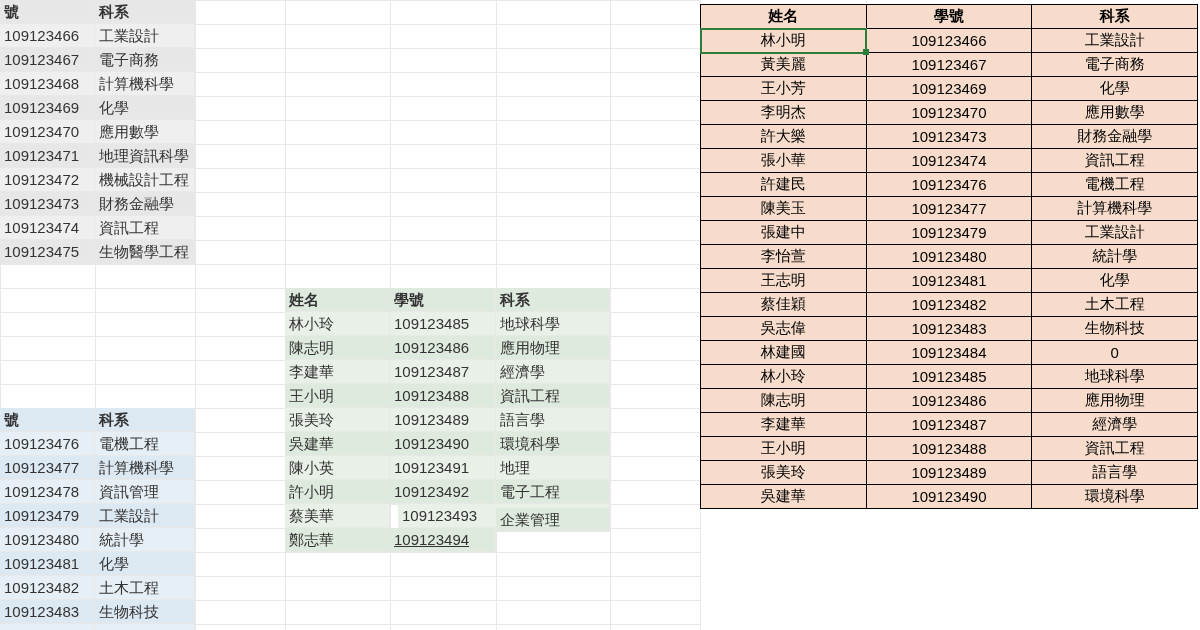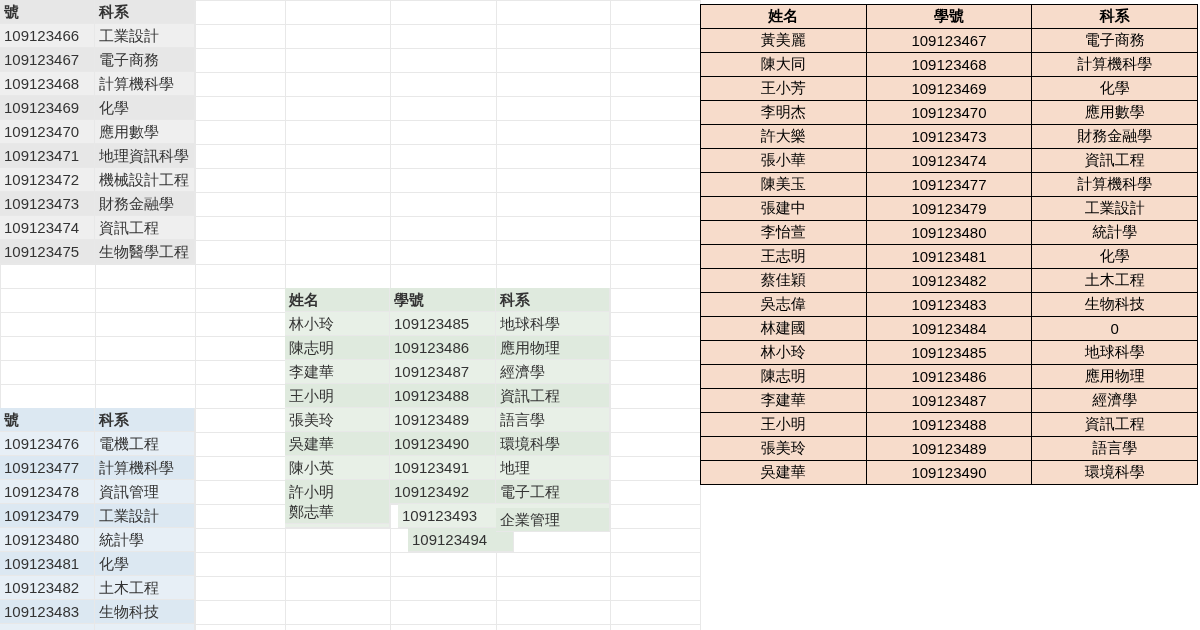--- a/index.html
+++ b/index.html
@@ -200,68 +200,73 @@
     <div class="cell green1" style="left: 496px; top: 432px; width: 114px;">環境科學</div>
     <div class="cell green1b" style="left: 285px; top: 456px; width: 105px;">陳小英</div>
     <div class="cell num green1b" style="left: 390px; top: 456px; width: 106px;">109123491</div>
     <div class="cell green1b" style="left: 496px; top: 456px; width: 114px;">地理</div>
     <div class="cell green1" style="left: 285px; top: 480px; width: 105px;">許小明</div>
     <div class="cell num green1" style="left: 390px; top: 480px; width: 106px;">109123492</div>
     <div class="cell green1" style="left: 496px; top: 480px; width: 114px;">電子工程</div>
     <div class="cell green1b" style="left: 285px; top: 504px; width: 105px;">蔡美華</div>
     <div class="cell num green1b" style="left: 398px; top: 504px; width: 106px;">109123493</div>
     <div class="cell green1b" style="left: 496px; top: 504px; width: 114px;">資訊管理</div>
-    <div class="cell green1" style="left: 285px; top: 500px; width: 105px;">鄭志華</div>
-    <div class="cell num green1" style="left: 408px; top: 528px; width: 106px;">109123494</div>
+    <div class="cell green1" style="left: 285px; top: 528px; width: 105px;">鄭志華</div>
+    <div class="cell num green1" style="left: 390px; top: 528px; width: 106px; text-decoration: underline;">109123494</div>
     <div class="cell green1" style="left: 496px; top: 508px; width: 114px;">企業管理</div>
   </div>
 
 <table class="right-table">
   <colgroup>
       <col class="colA">
       <col class="colB">
       <col class="colC">
     </colgroup>
   <thead>
     <tr>
       <th>姓名</th>
       <th>學號</th>
       <th>科系</th>
     </tr>
   </thead>
   <tbody id="right-body">
       <tr>
+        <td class="selcell">林小明<div class="sel-handle"></div></td>
+        <td>109123466</td>
+        <td>工業設計</td>
+      </tr>
+      <tr>
         <td>黃美麗</td>
         <td>109123467</td>
         <td>電子商務</td>
       </tr>
       <tr>
-        <td>陳大同</td>
-        <td>109123468</td>
-        <td>計算機科學</td>
-      </tr>
-      <tr>
         <td>王小芳</td>
         <td>109123469</td>
         <td>化學</td>
       </tr>
       <tr>
         <td>李明杰</td>
         <td>109123470</td>
         <td>應用數學</td>
       </tr>
       <tr>
         <td>許大樂</td>
         <td>109123473</td>
         <td>財務金融學</td>
       </tr>
       <tr>
         <td>張小華</td>
         <td>109123474</td>
         <td>資訊工程</td>
+      </tr>
+      <tr>
+        <td>許建民</td>
+        <td>109123476</td>
+        <td>電機工程</td>
       </tr>
       <tr>
         <td>陳美玉</td>
         <td>109123477</td>
         <td>計算機科學</td>
       </tr>
       <tr>
         <td>張建中</td>
         <td>109123479</td>
         <td>工業設計</td>

